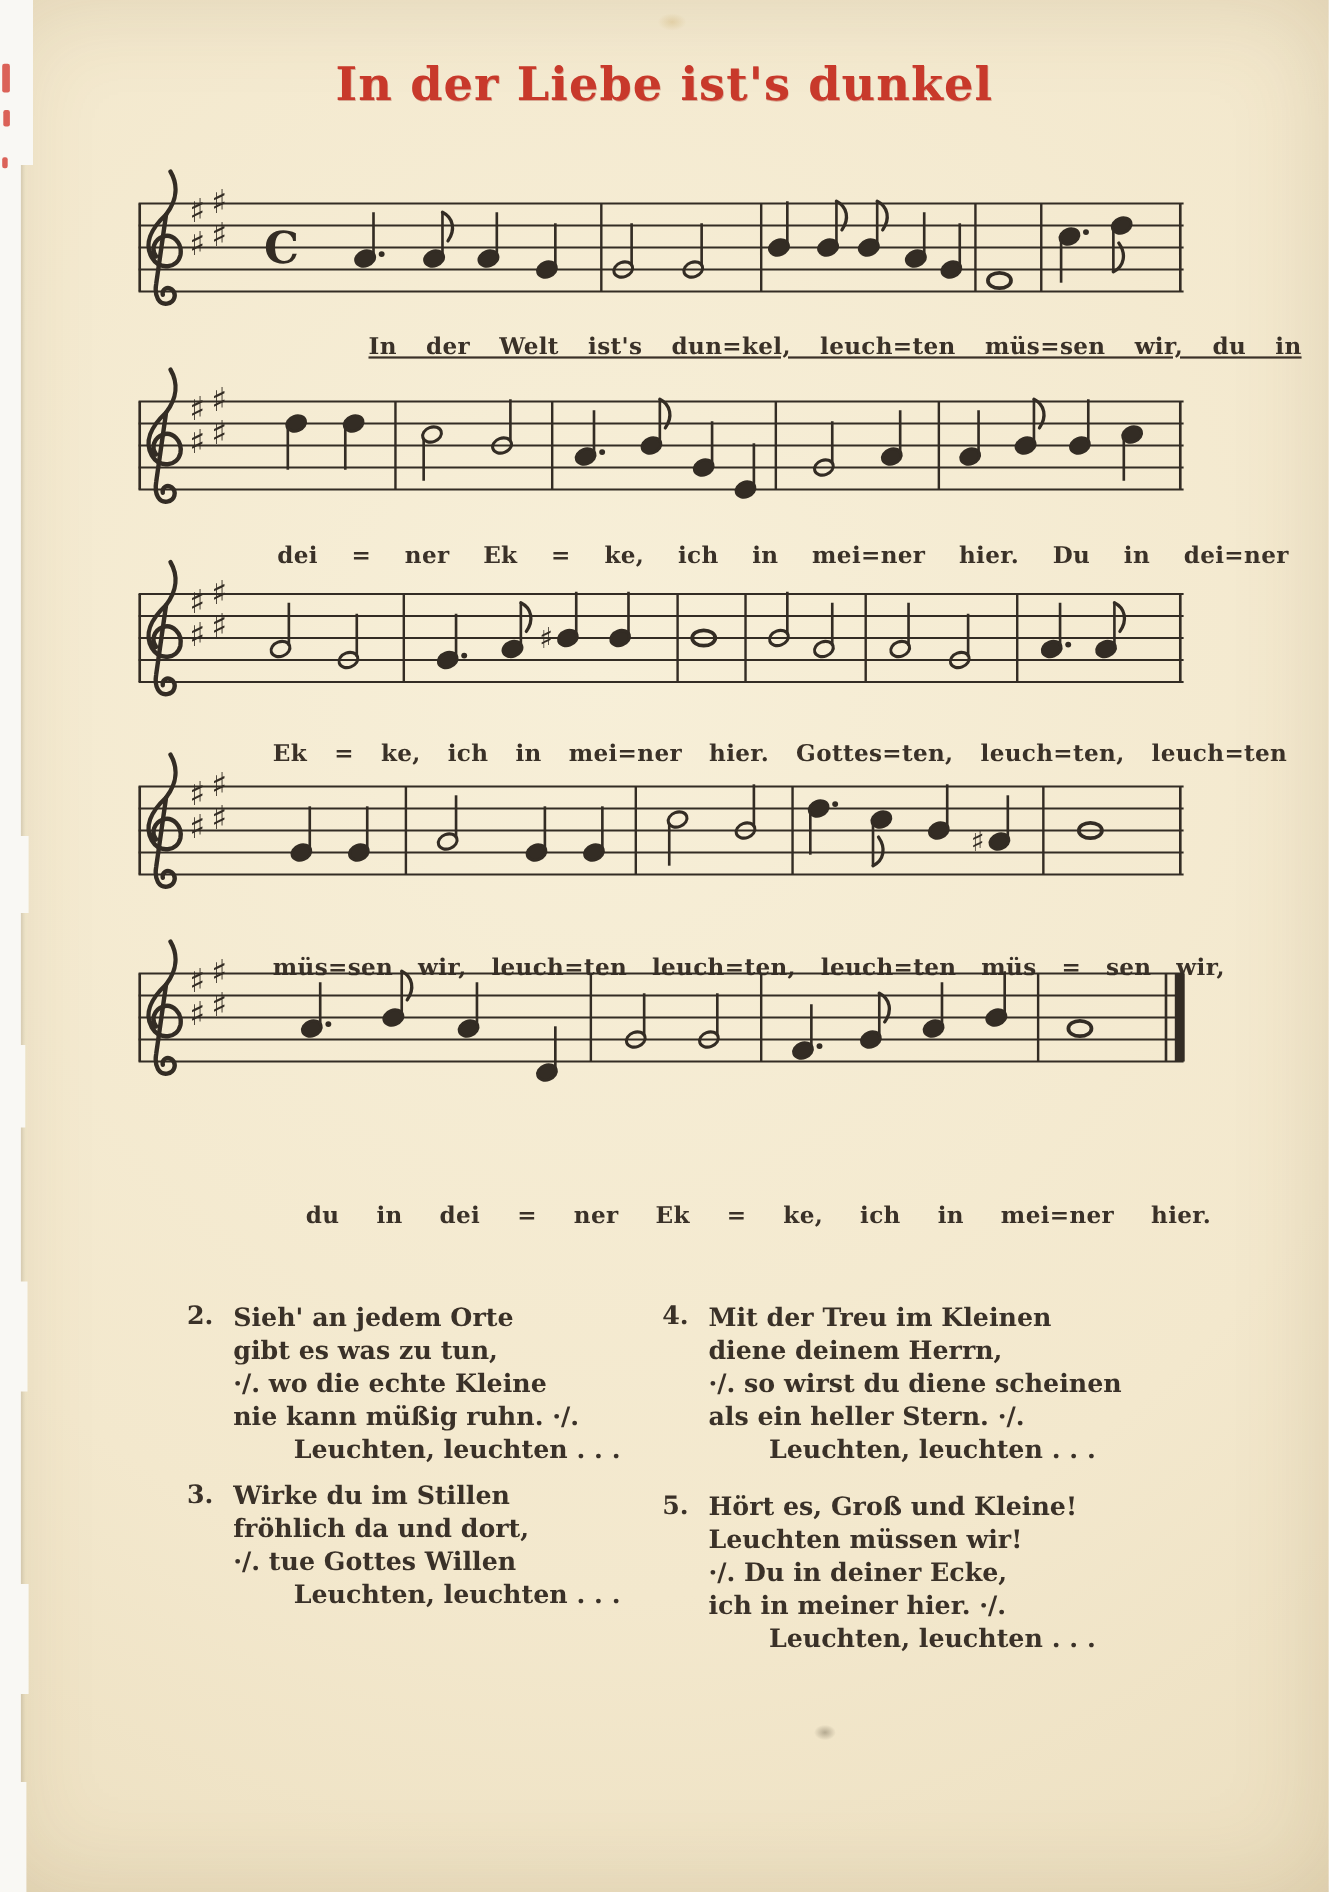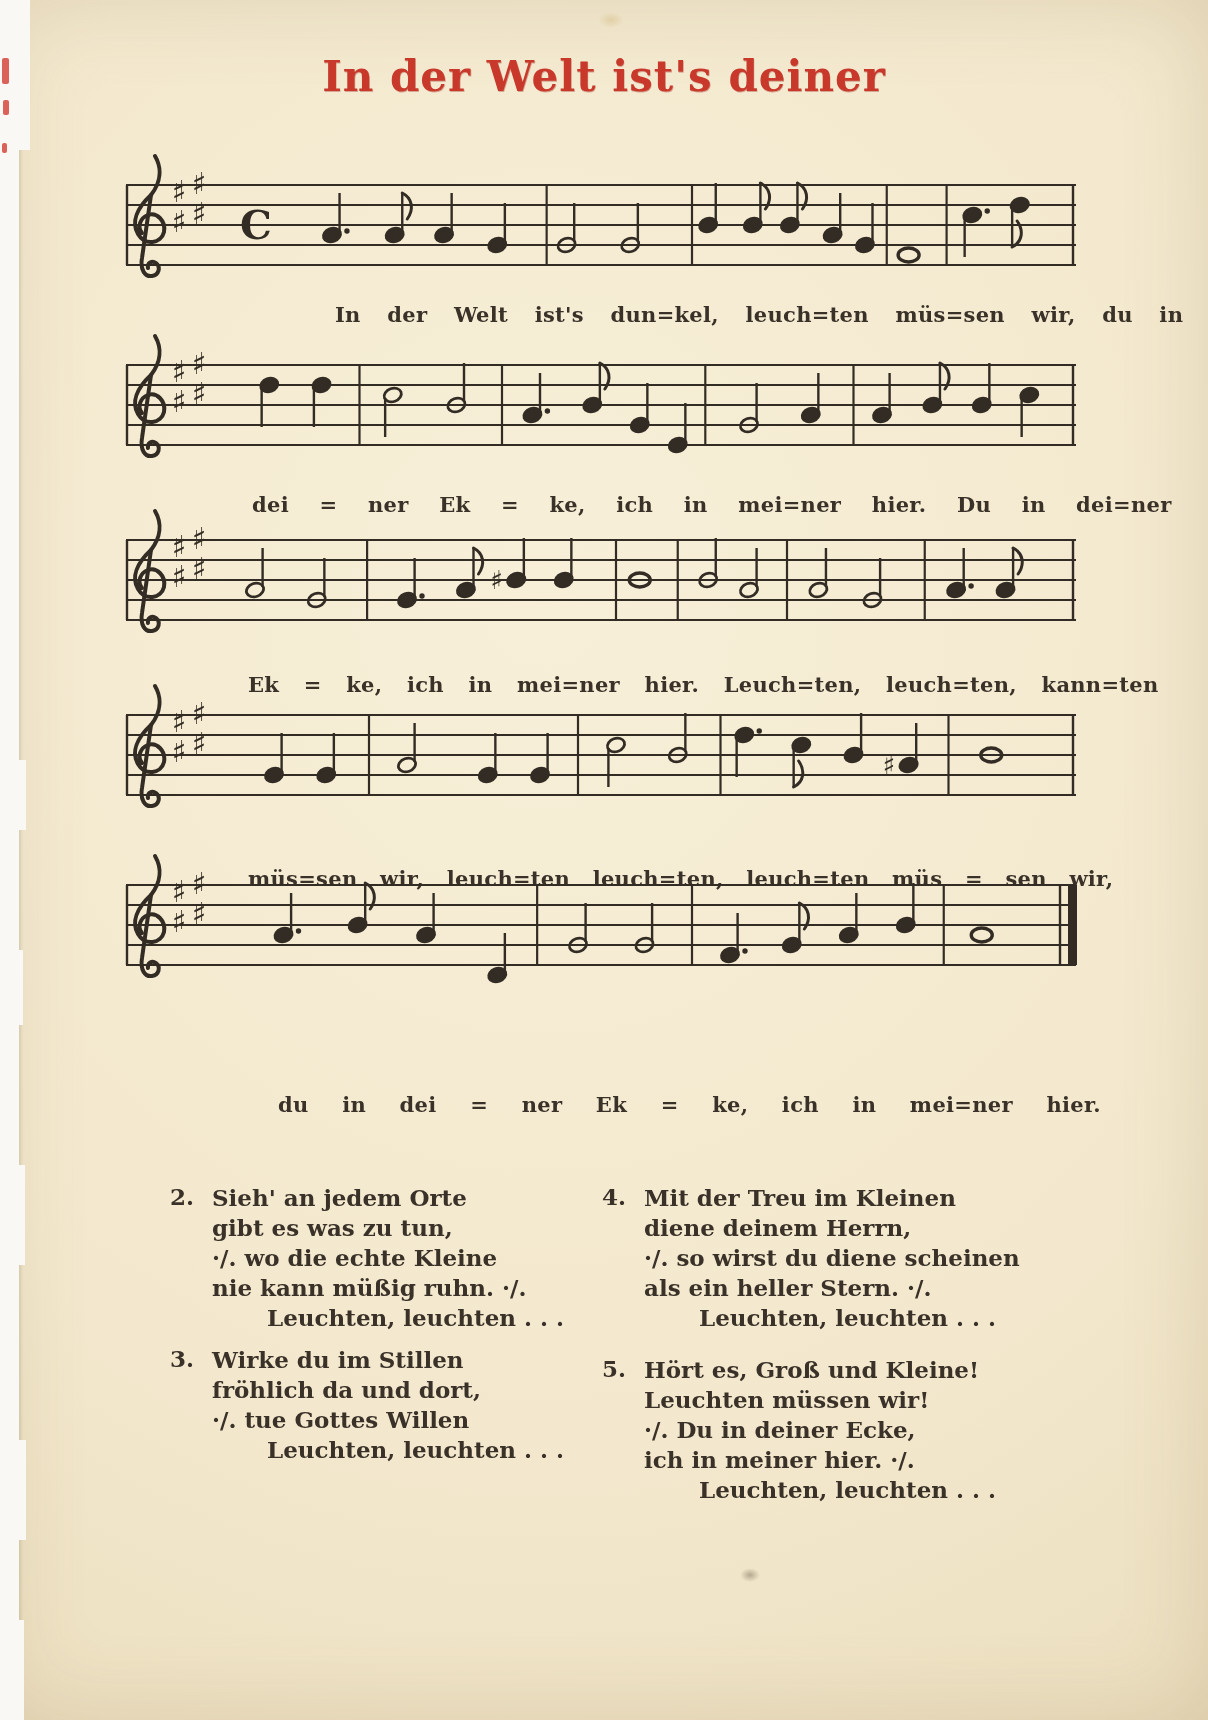--- a/index.html
+++ b/index.html
@@ -11,21 +11,21 @@
   .scan-edge{position:absolute;left:0;top:0;width:19px;height:100%;
              background:#f9f8f4;box-shadow:2px 0 3px rgba(0,0,0,.10);}
   .bump{position:absolute;left:0;background:#f9f8f4;}
   .red-mark{position:absolute;background:#d6483c;border-radius:2px;opacity:.85;}
   .title{position:absolute;top:52px;left:0;width:100%;margin:0;text-align:center;
          font-weight:bold;font-size:42px;letter-spacing:1px;color:#c8392b;
          text-shadow:0.6px 0.6px 0 rgba(160,40,30,.35);}
   .system{position:absolute;left:122px;width:958px;height:170px;}
   .lyric{position:absolute;white-space:nowrap;font-weight:bold;font-size:21px;
          color:#3a3128;letter-spacing:.3px;}
-  .ws1{word-spacing:19px;} .ws2{word-spacing:23px;} .ws3{word-spacing:17px;}
+  .ws1{word-spacing:19px;text-decoration:underline;} .ws2{word-spacing:23px;} .ws3{word-spacing:17px;}
   .ws4{word-spacing:15px;} .ws5{word-spacing:26px;}
   .verse{position:absolute;font-weight:bold;font-size:23px;color:#3a3128;}
   .verse .num{position:absolute;left:0;top:0;}
   .verse .lines{margin-left:42px;}
   .verse .lines div{line-height:30px;white-space:nowrap;}
   .verse .refrain{margin-left:55px;}
   .smudge{position:absolute;left:740px;top:1568px;width:20px;height:14px;border-radius:50%;
           background:radial-gradient(closest-side, rgba(90,80,60,.40), rgba(90,80,60,0));}
   .stain{position:absolute;left:598px;top:12px;width:26px;height:16px;border-radius:50%;
          background:radial-gradient(closest-side, rgba(190,150,70,.25), rgba(190,150,70,0));}
@@ -41,21 +41,21 @@
   <div class="bump" style="top:760px;height:70px;width:26px;"></div>
   <div class="bump" style="top:950px;height:75px;width:23px;"></div>
   <div class="bump" style="top:1165px;height:100px;width:25px;"></div>
   <div class="bump" style="top:1440px;height:100px;width:26px;"></div>
   <div class="bump" style="top:1620px;height:100px;width:24px;"></div>
   <div class="red-mark" style="left:2px;top:58px;width:7px;height:26px;"></div>
   <div class="red-mark" style="left:3px;top:100px;width:6px;height:15px;"></div>
   <div class="red-mark" style="left:2px;top:143px;width:5px;height:10px;"></div>
   <div class="stain"></div>
 
-  <h1 class="title">In der Welt ist's deiner</h1>
+  <h1 class="title">In der Liebe ist's dunkel</h1>
 
   <section class="system" style="top:140px;">
     <svg width="958" height="170" viewBox="0 0 958 170">
         <line x1="4" y1="45" x2="954" y2="45" stroke="#332c24" stroke-width="2"></line>
         <line x1="4" y1="65" x2="954" y2="65" stroke="#332c24" stroke-width="2"></line>
         <line x1="4" y1="85" x2="954" y2="85" stroke="#332c24" stroke-width="2"></line>
         <line x1="4" y1="105" x2="954" y2="105" stroke="#332c24" stroke-width="2"></line>
         <line x1="4" y1="125" x2="954" y2="125" stroke="#332c24" stroke-width="2"></line>
         <line x1="5" y1="45" x2="5" y2="125" stroke="#332c24" stroke-width="2.4"></line>
         <path d="M33,16 C40,28 39,42 29,55 L20,118 C18,130 23,137 30,136 C37,135 39,127 34,123 C30,120 25,123 26,128" stroke="#332c24" stroke-width="4" fill="none" stroke-linecap="round"></path>
@@ -288,21 +288,21 @@
           <line x1="841.7" y1="92" x2="841.7" y2="53" stroke="#332c24" stroke-width="2.4"></line>
           <circle cx="849.1" cy="91" r="2.7" fill="#332c24"></circle>
         </g>
         <g>
           <ellipse cx="883.5" cy="95" rx="8.8" ry="6.6" transform="rotate(-20 883.5 95)" fill="#332c24" stroke="#332c24" stroke-width="2.8"></ellipse>
           <line x1="891.1" y1="92" x2="891.1" y2="53" stroke="#332c24" stroke-width="2.4"></line>
           <path d="M891.1,53 C901.1,58 903.1,69 896.1,79" stroke="#332c24" stroke-width="3" fill="none" stroke-linecap="round"></path>
         </g>
       </svg>
   </section>
-  <div class="lyric ws3" style="left:248px;top:672px;">Ek = ke, ich in mei=ner hier. Leuch=ten, leuch=ten, kann=ten</div>
+  <div class="lyric ws3" style="left:248px;top:672px;">Ek = ke, ich in mei=ner hier. Gottes=ten, leuch=ten, leuch=ten</div>
 
   <section class="system" style="top:670px;">
     <svg width="958" height="170" viewBox="0 0 958 170">
         <line x1="4" y1="45" x2="954" y2="45" stroke="#332c24" stroke-width="2"></line>
         <line x1="4" y1="65" x2="954" y2="65" stroke="#332c24" stroke-width="2"></line>
         <line x1="4" y1="85" x2="954" y2="85" stroke="#332c24" stroke-width="2"></line>
         <line x1="4" y1="105" x2="954" y2="105" stroke="#332c24" stroke-width="2"></line>
         <line x1="4" y1="125" x2="954" y2="125" stroke="#332c24" stroke-width="2"></line>
         <line x1="5" y1="45" x2="5" y2="125" stroke="#332c24" stroke-width="2.4"></line>
         <path d="M33,16 C40,28 39,42 29,55 L20,118 C18,130 23,137 30,136 C37,135 39,127 34,123 C30,120 25,123 26,128" stroke="#332c24" stroke-width="4" fill="none" stroke-linecap="round"></path>

